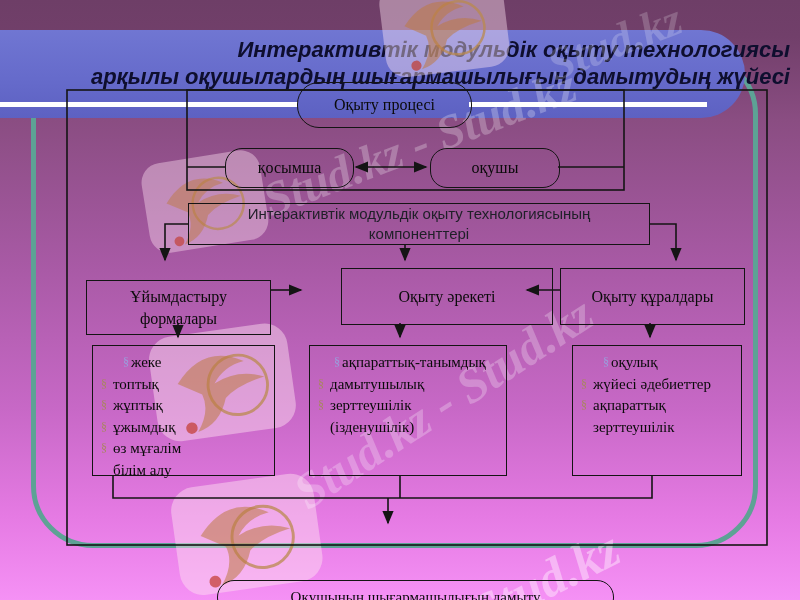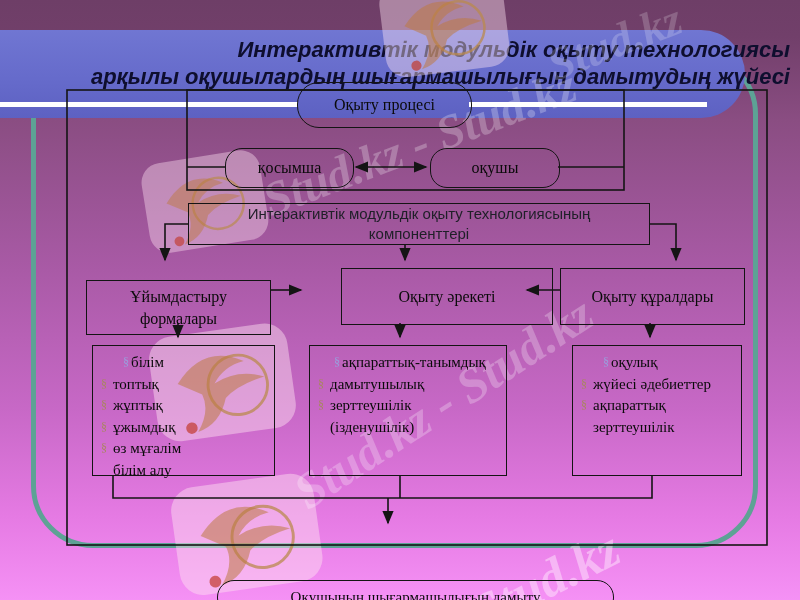--- a/index.html
+++ b/index.html
@@ -127,21 +127,21 @@
   <div class="abs node pill fs16" style="left:225px;top:148px;width:127px;height:38px;">қосымша</div>
   <div class="abs node pill fs16" style="left:430px;top:148px;width:128px;height:38px;">оқушы</div>
 
   <div class="abs node sans" style="left:188px;top:203px;width:462px;height:42px;font-size:15px;line-height:20px;padding:0 38px;box-sizing:border-box;">Интерактивтік модульдік оқыту технологиясының компоненттері</div>
 
   <div class="abs node fs16" style="left:86px;top:268px;width:185px;height:55px;line-height:22px;padding:0 32px;box-sizing:border-box;margin-top:12px;">Ұйымдастыру формалары</div>
   <div class="abs node fs16" style="left:309px;top:268px;width:210px;height:55px;margin-left:32px;">Оқыту әрекеті</div>
   <div class="abs node fs16" style="left:560px;top:268px;width:183px;height:55px;">Оқыту құралдары</div>
 
   <div class="abs listbox" style="left:92px;top:345px;width:183px;height:131px;">
-    <div class="li ind"><span class="blt first">§</span><span>білім</span></div>
+    <div class="li ind"><span class="blt first">§</span><span>жеке</span></div>
     <div class="li"><span class="blt rest">§</span><span>топтық</span></div>
     <div class="li"><span class="blt rest">§</span><span>жұптық</span></div>
     <div class="li"><span class="blt rest">§</span><span>ұжымдық</span></div>
     <div class="li"><span class="blt rest">§</span><span>өз мұғалім</span></div>
     <div class="li cont">білім алу</div>
   </div>
 
   <div class="abs listbox" style="left:309px;top:345px;width:198px;height:131px;">
     <div class="li ind" style="padding-left:24px;"><span class="blt first">§</span><span>ақпараттық-танымдық</span></div>
     <div class="li"><span class="blt rest">§</span><span>дамытушылық</span></div>

